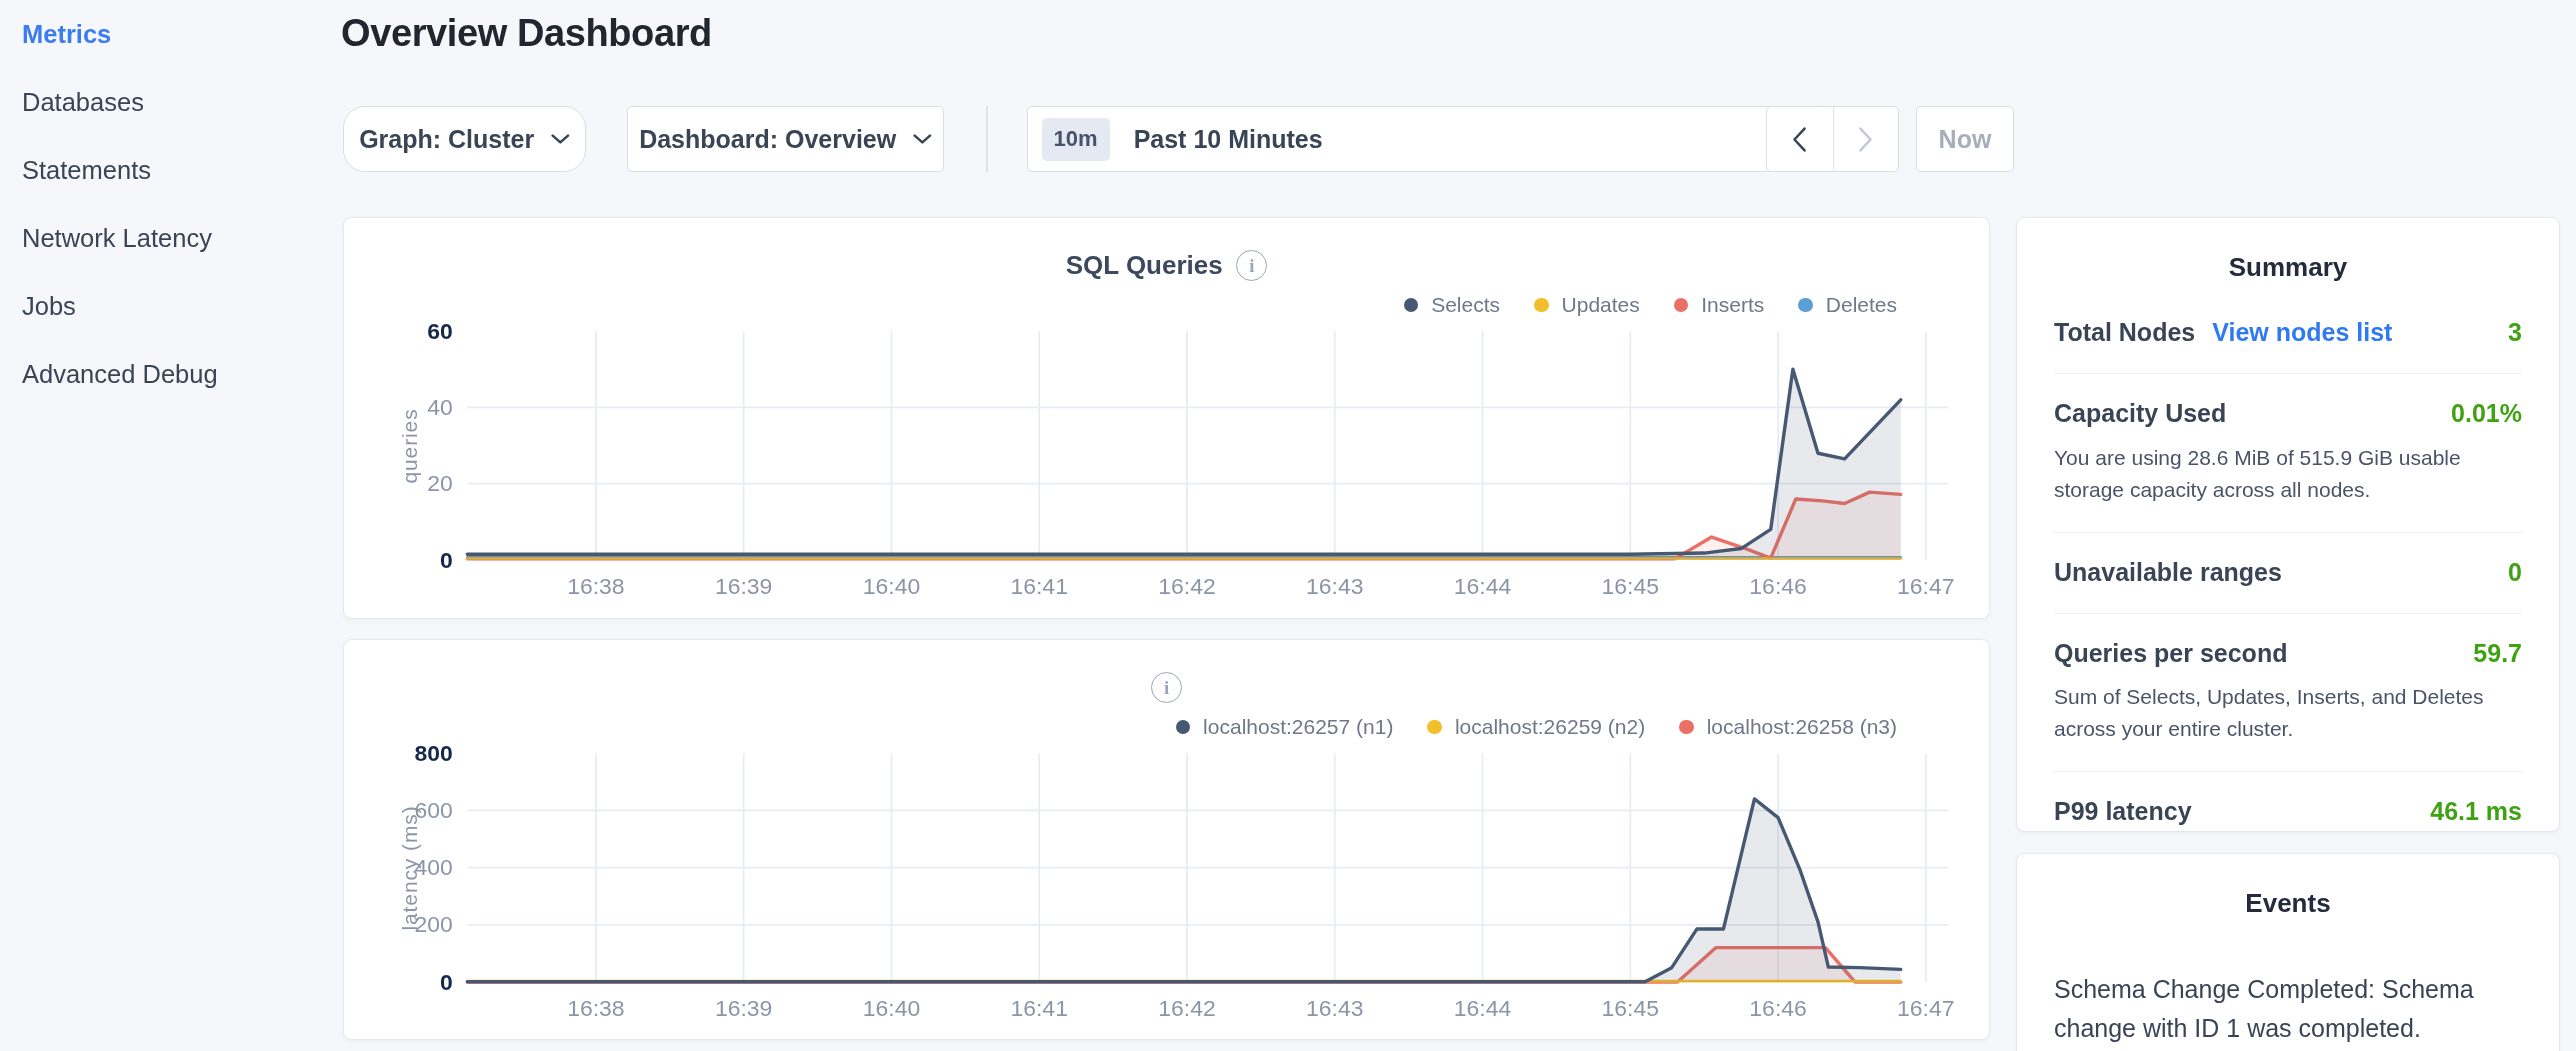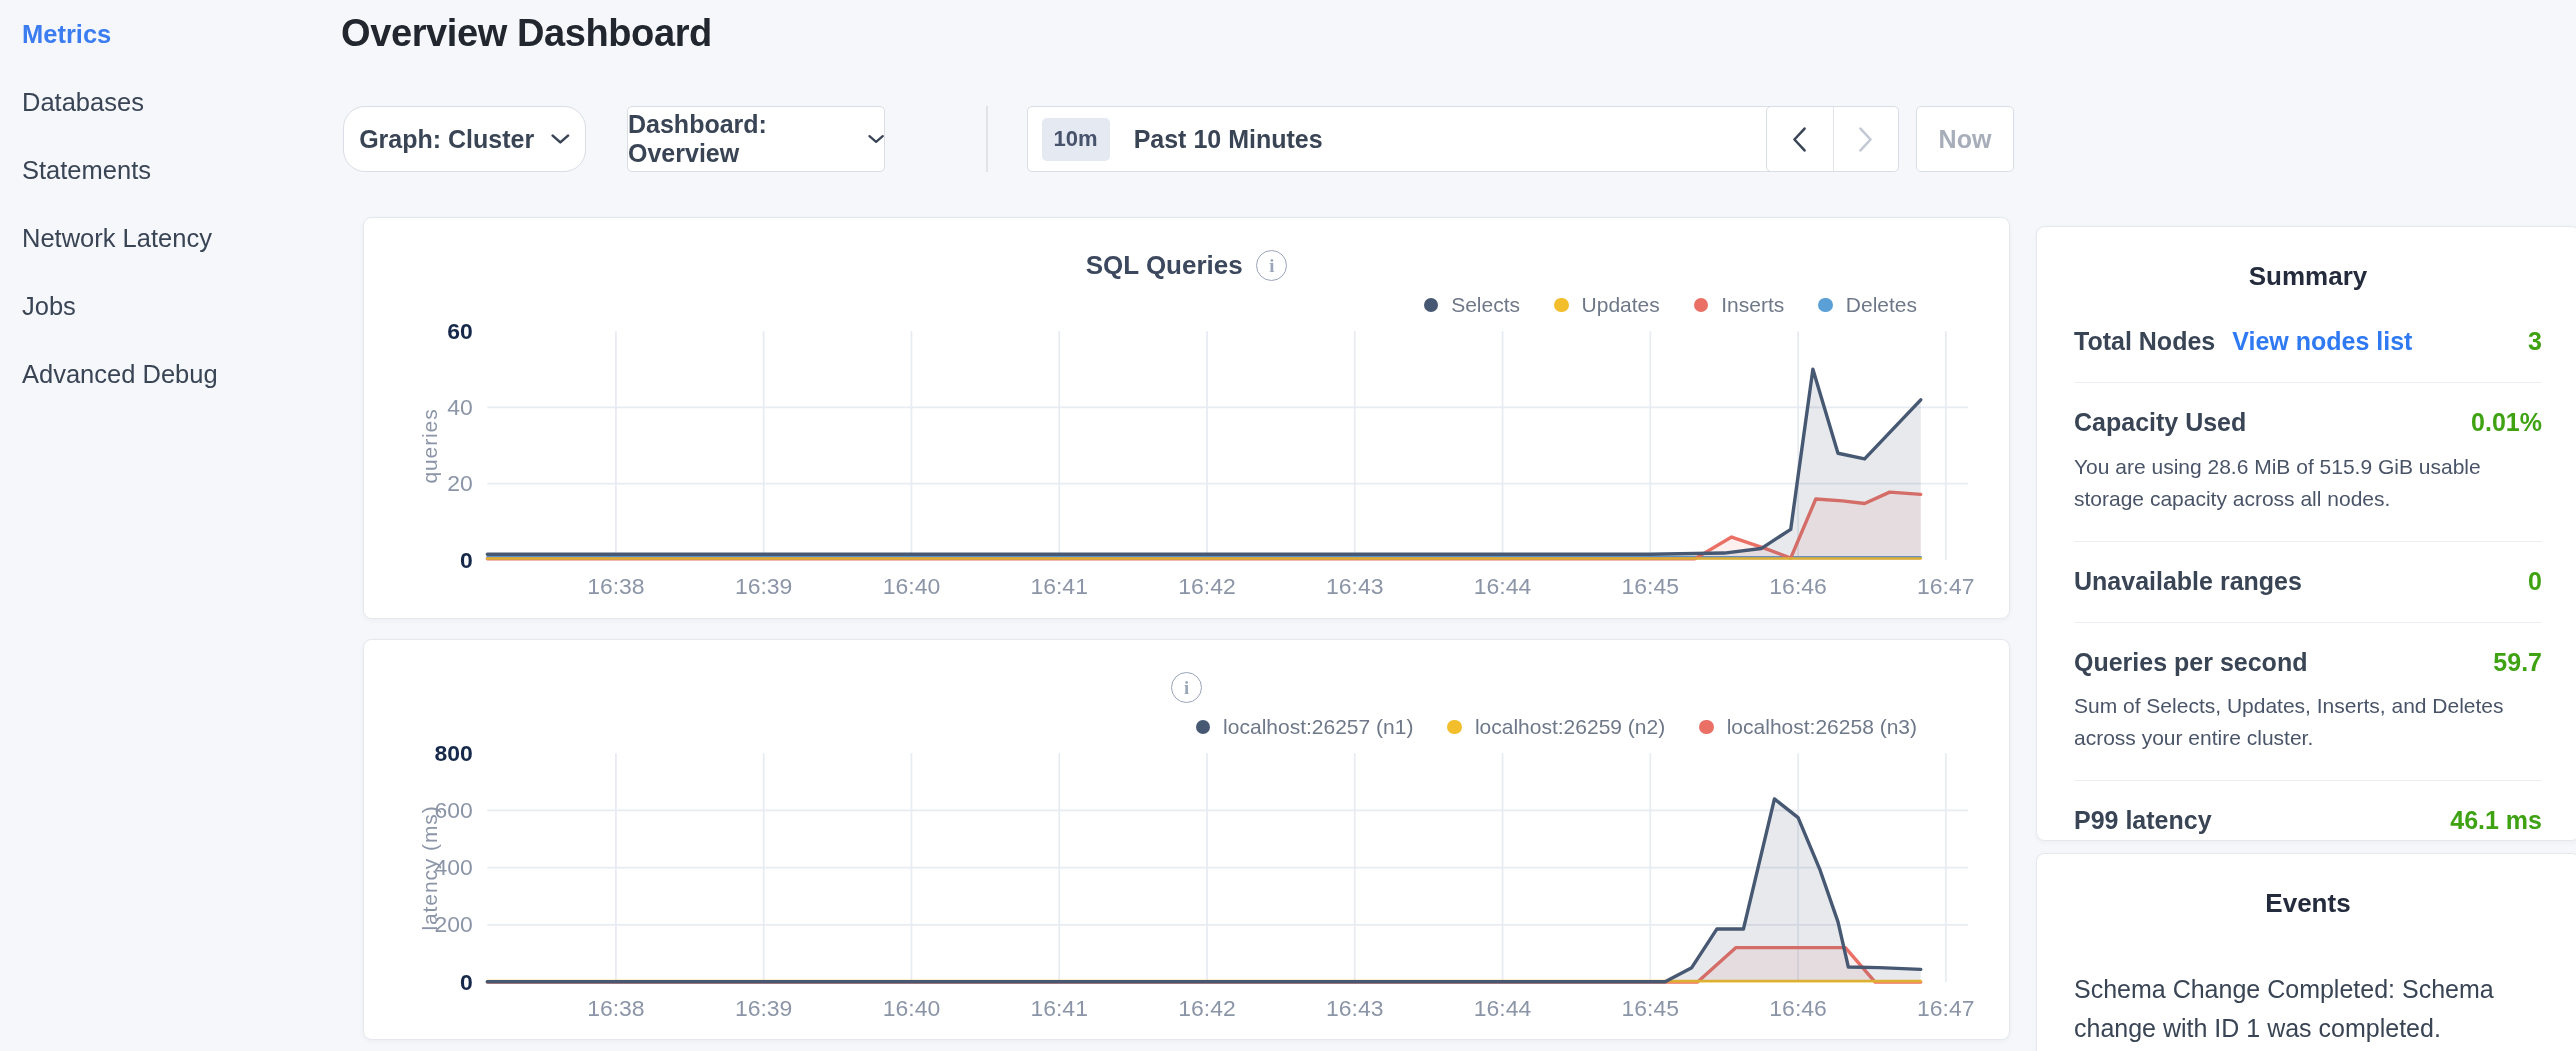--- a/index.html
+++ b/index.html
@@ -15,39 +15,39 @@
 
   
   .page-title{position:absolute;left:341px;top:12px;margin:0;font-size:38px;font-weight:600;
               color:#22262e;letter-spacing:-0.4px;}
 
   
   .ctl{position:absolute;top:106px;height:66px;background:#fff;border:1.7px solid #d9dde5;
        border-radius:5.1px;display:flex;align-items:center;justify-content:center;
        font-size:25px;font-weight:bold;color:#394455;cursor:pointer;}
   .ctl-graph{left:343px;width:243px;gap:17px;border-radius:22px;}
-  .ctl-dash{left:627px;width:258px;gap:17px;}
+  .ctl-dash{left:627px;width:317px;gap:17px;}
   .ctl-divider{position:absolute;left:986px;top:106px;width:1.7px;height:66px;background:#dfe3ea;}
   .ctl-time{left:1027px;width:800px;justify-content:flex-start;padding:0 25.5px 0 13.6px;}
   .time-badge{background:#e4e9f2;border-radius:5.1px;padding:8.5px 12px;font-size:22px;
               font-weight:bold;color:#47526b;margin-right:24px;}
   .time-label{flex:1;text-align:left;}
   .ctl-arrows{left:1766px;width:133px;padding:0;overflow:hidden;}
   .arrow-btn{width:50%;height:100%;display:flex;align-items:center;justify-content:center;}
   .arrow-btn + .arrow-btn{border-left:1.7px solid #e2e5ec;}
   .ctl-now{left:1916px;width:98px;color:#a7aeba;cursor:default;}
   .chev{stroke:#394455;fill:none;stroke-width:3;stroke-linecap:round;stroke-linejoin:round;}
   .chev.dim{stroke:#c3c9d4;}
 
   
   .card{position:absolute;background:#fff;border:1.7px solid #e4e7ee;border-radius:8.5px;
-        box-shadow:0 1.7px 4.3px rgba(40,50,80,.04);margin-left:20px;}
+        box-shadow:0 1.7px 4.3px rgba(40,50,80,.04);}
   .card-chart1{left:343px;top:217px;width:1647px;height:402px;}
   .card-chart2{left:343px;top:639px;width:1647px;height:401px;}
-  .card-summary{left:2016px;top:226px;width:544px;height:615px;}
+  .card-summary{left:2016px;top:217px;width:544px;height:615px;}
   .card-events{left:2016px;top:853px;width:544px;height:306px;}
 
   
   .chart-title-row{position:absolute;left:0;right:0;top:32px;display:flex;align-items:center;
                    justify-content:center;gap:13.6px;}
   .chart-title{font-size:26px;font-weight:bold;color:#3c485e;}
   .info-icon{width:31px;height:31px;border:1.7px solid #9aa5ba;border-radius:50%;display:flex;
              align-items:center;justify-content:center;font-size:18.7px;color:#9aa5ba;
              font-weight:bold;font-family:"Liberation Serif",serif;}
   .legend{position:absolute;right:92px;top:75px;display:flex;gap:34px;align-items:center;}

